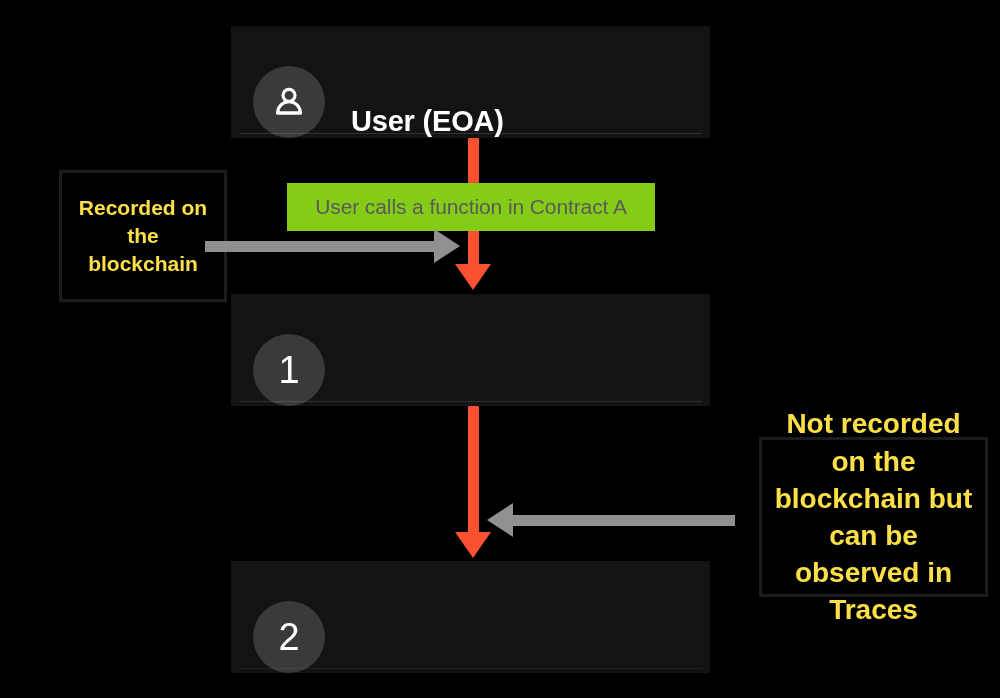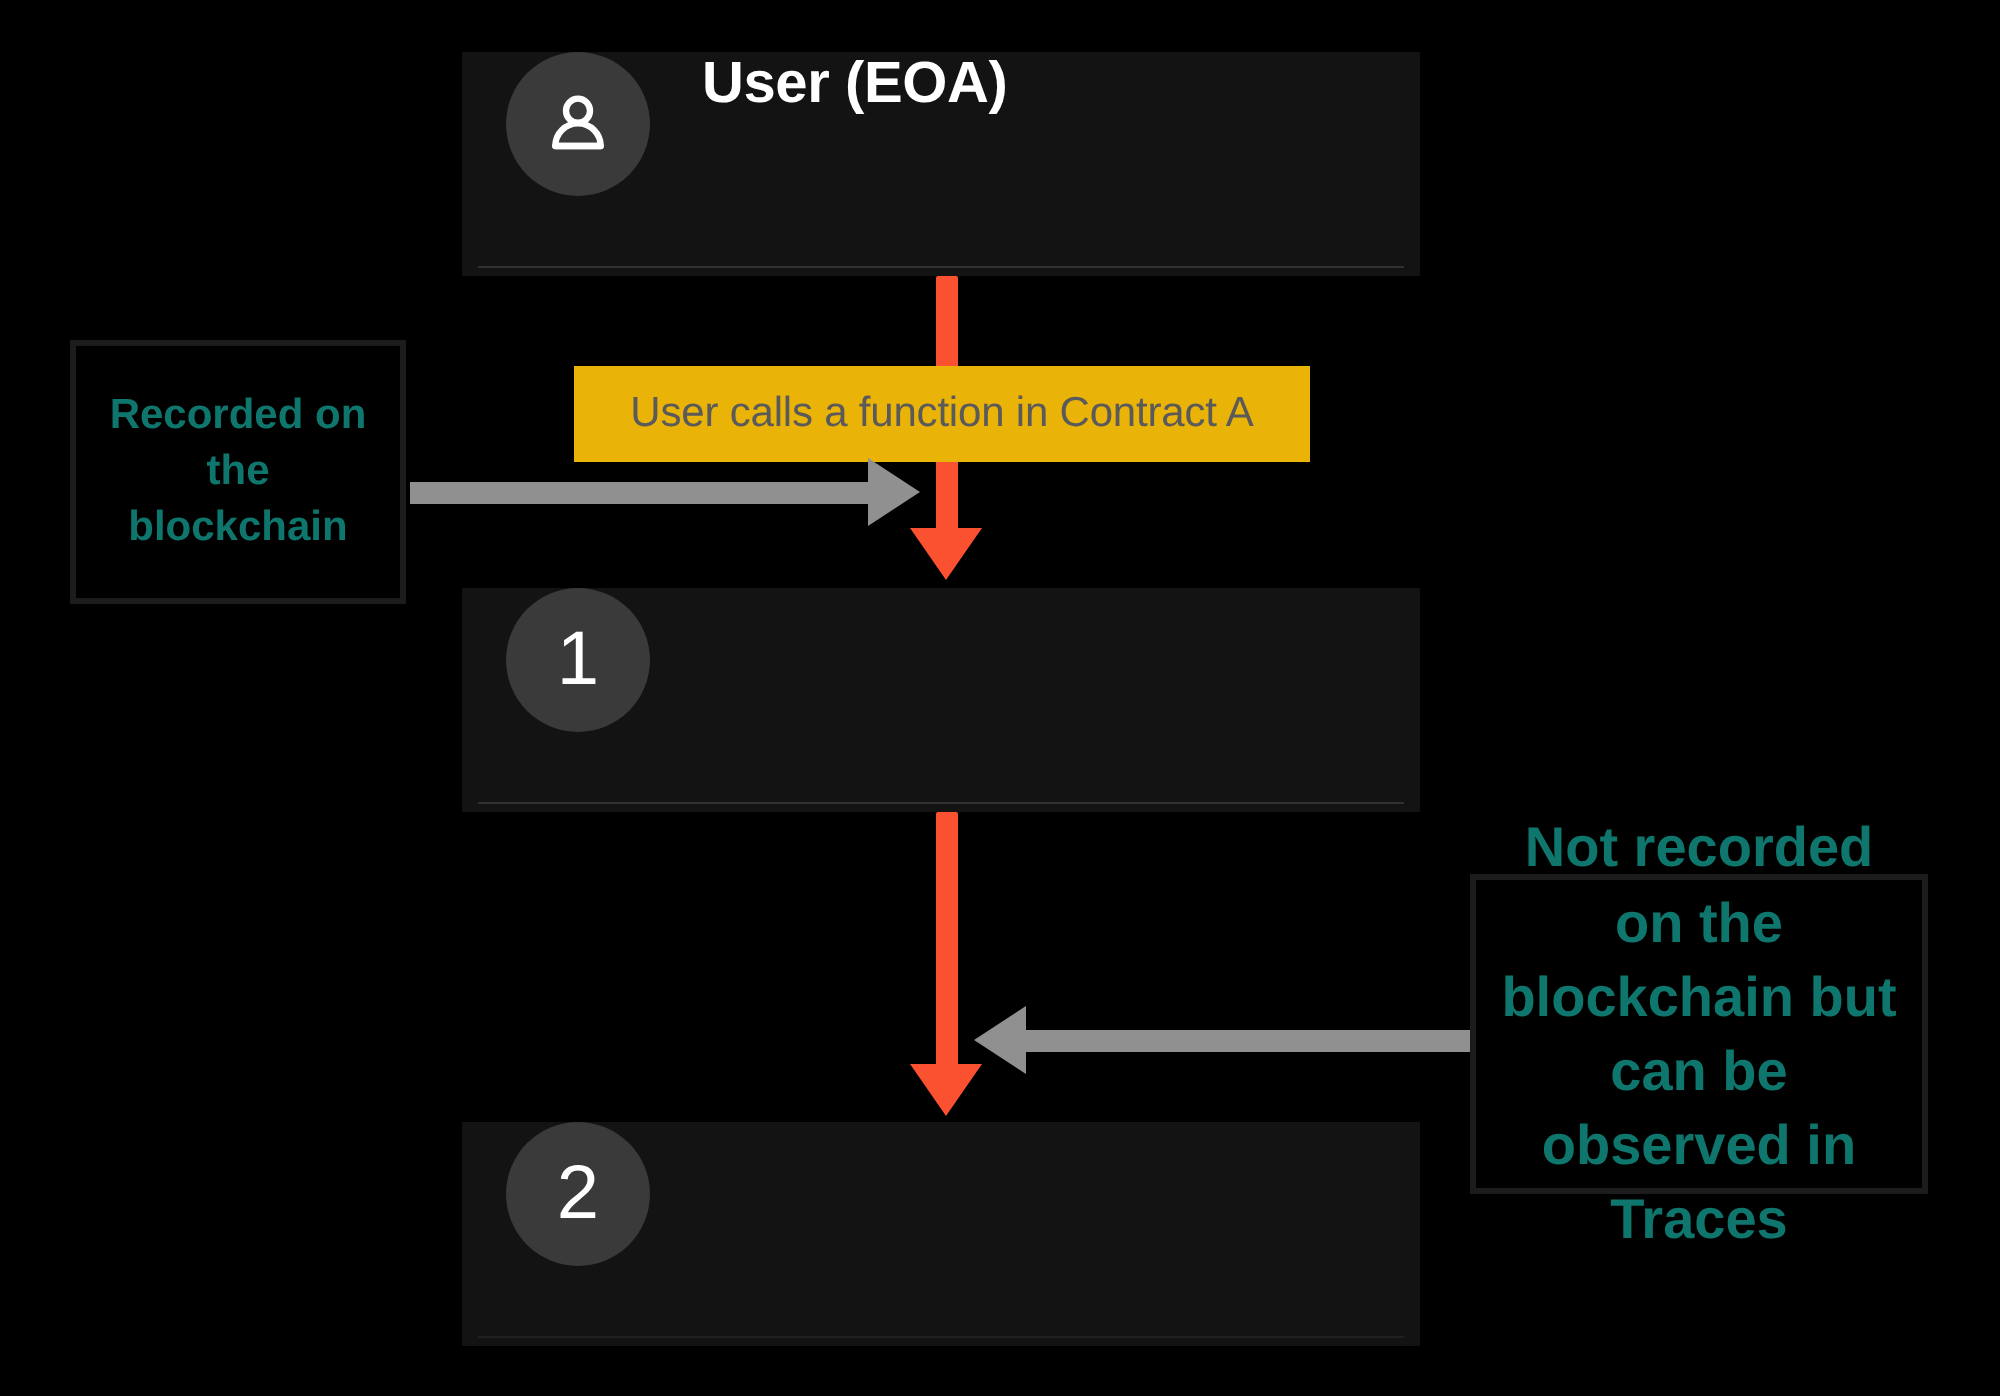--- a/index.html
+++ b/index.html
@@ -20,21 +20,21 @@
   }
 
   
   .node {
     position: absolute;
     left: 231px;
     width: 479px;
     height: 112px;
     background: #131313;
     display: flex;
-    align-items: flex-start;
+    align-items: flex-end;
     padding-left: 22px;
   }
   .node.user     { top: 26px; }
   .node.contract-a { top: 294px; }
   .node.contract-b { top: 561px; }
 
   
   .node::after {
     content: "";
     position: absolute;
@@ -99,44 +99,45 @@
   .red-arrow.a1 .shaft { top: 0px; height: 130px; }
   .red-arrow.a1 .head  { top: 126px; }
   
   .red-arrow.a2 { top: 406px; height: 158px; }
   .red-arrow.a2 .shaft { top: 0px; height: 130px; }
   .red-arrow.a2 .head  { top: 126px; }
 
   
   .caption {
     position: absolute;
-    background: #eab308;
+    background: #84cc16;
     color: #5a5a5a;
     font-size: 21px;
     display: flex;
     align-items: center;
     justify-content: center;
     white-space: nowrap;
     letter-spacing: -0.1px;
   }
   .caption.c1 { left: 287px; top: 183px; width: 368px; height: 48px; }
   .caption.c2 { left: 232px; top: 456px; width: 480px; height: 52px; }
 
   
   .annotation {
     position: absolute;
     background: #000000;
     border: 3px solid #1c1c1c;
     display: flex;
     align-items: center;
     justify-content: center;
     text-align: center;
-    color: #0f766e;
+    color: #fde047;
     font-weight: bold;
     line-height: 1.33;
+    margin-left: 24px;
   }
   .annotation.left {
     left: 35px; top: 170px;
     width: 168px; height: 132px;
     font-size: 21px;
     padding: 0 12px;
   }
   .annotation.right {
     left: 735px; top: 437px;
     width: 229px; height: 160px;

